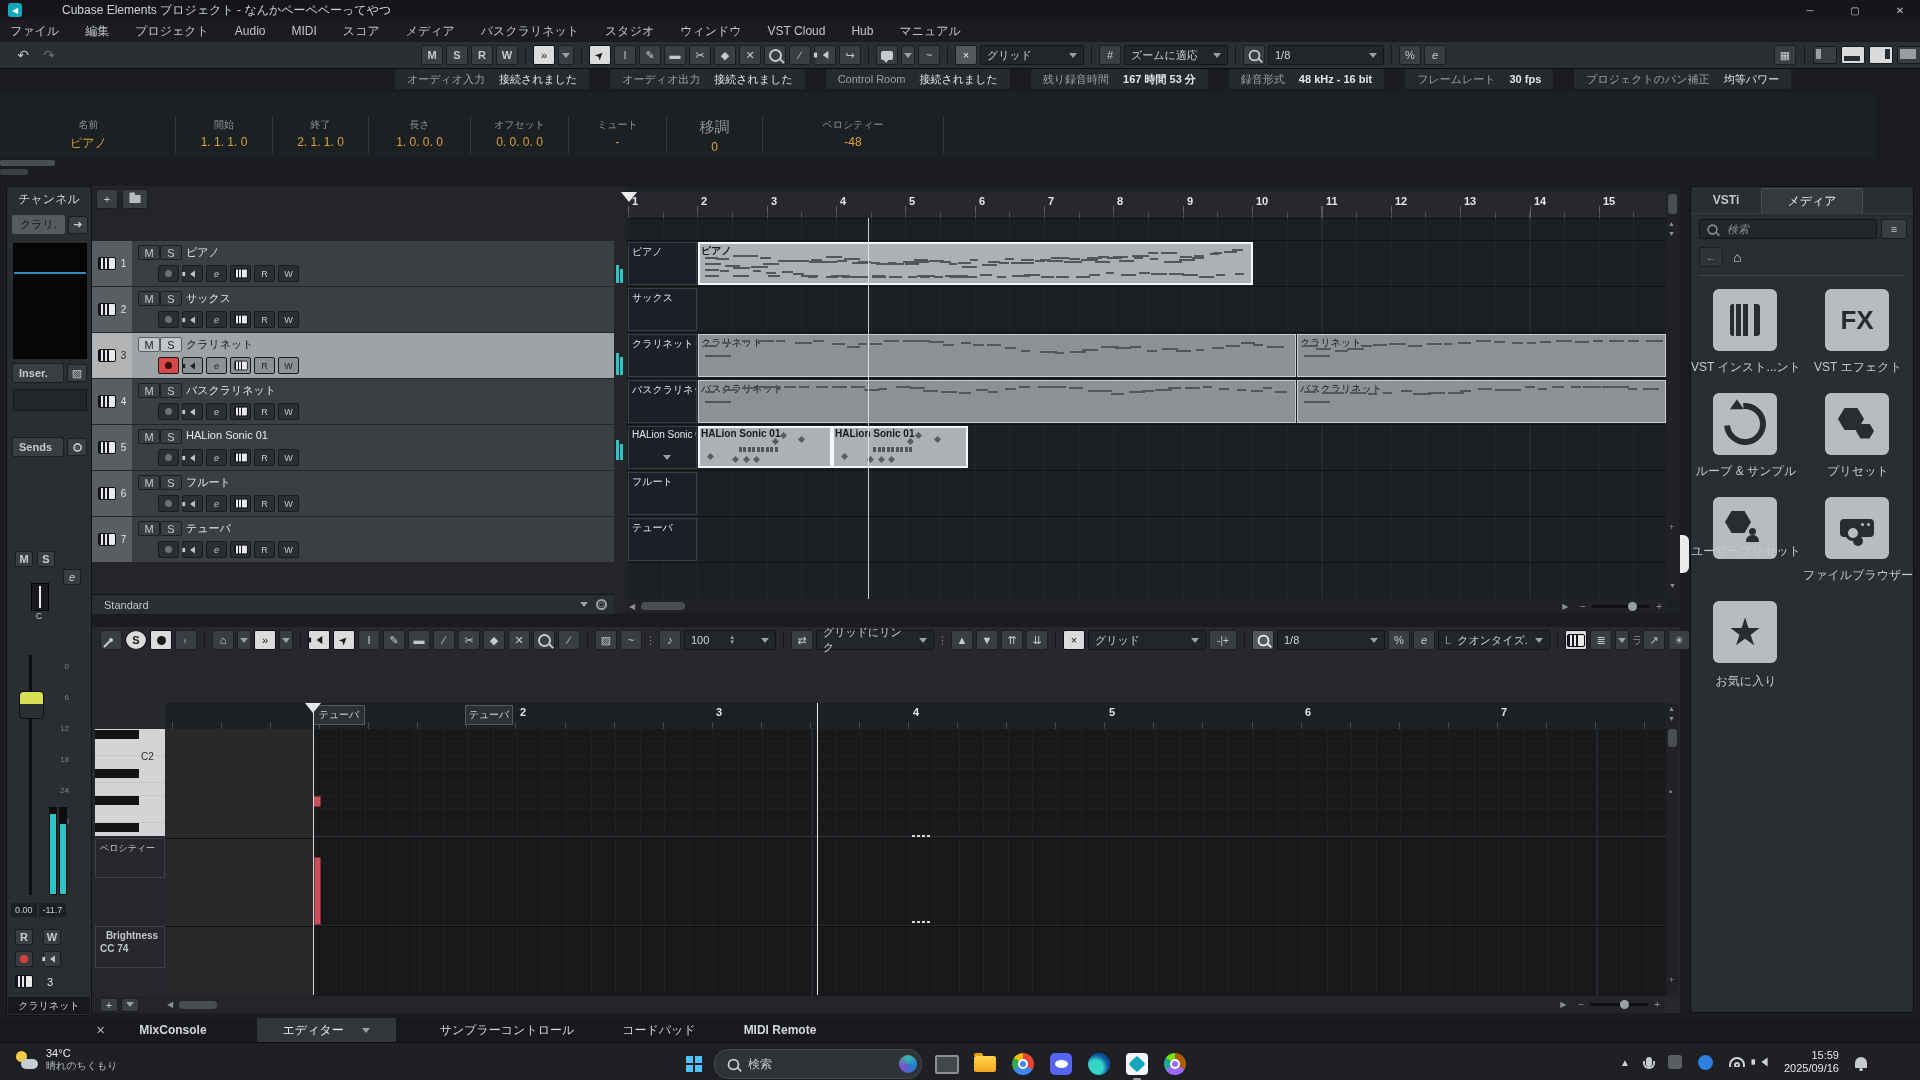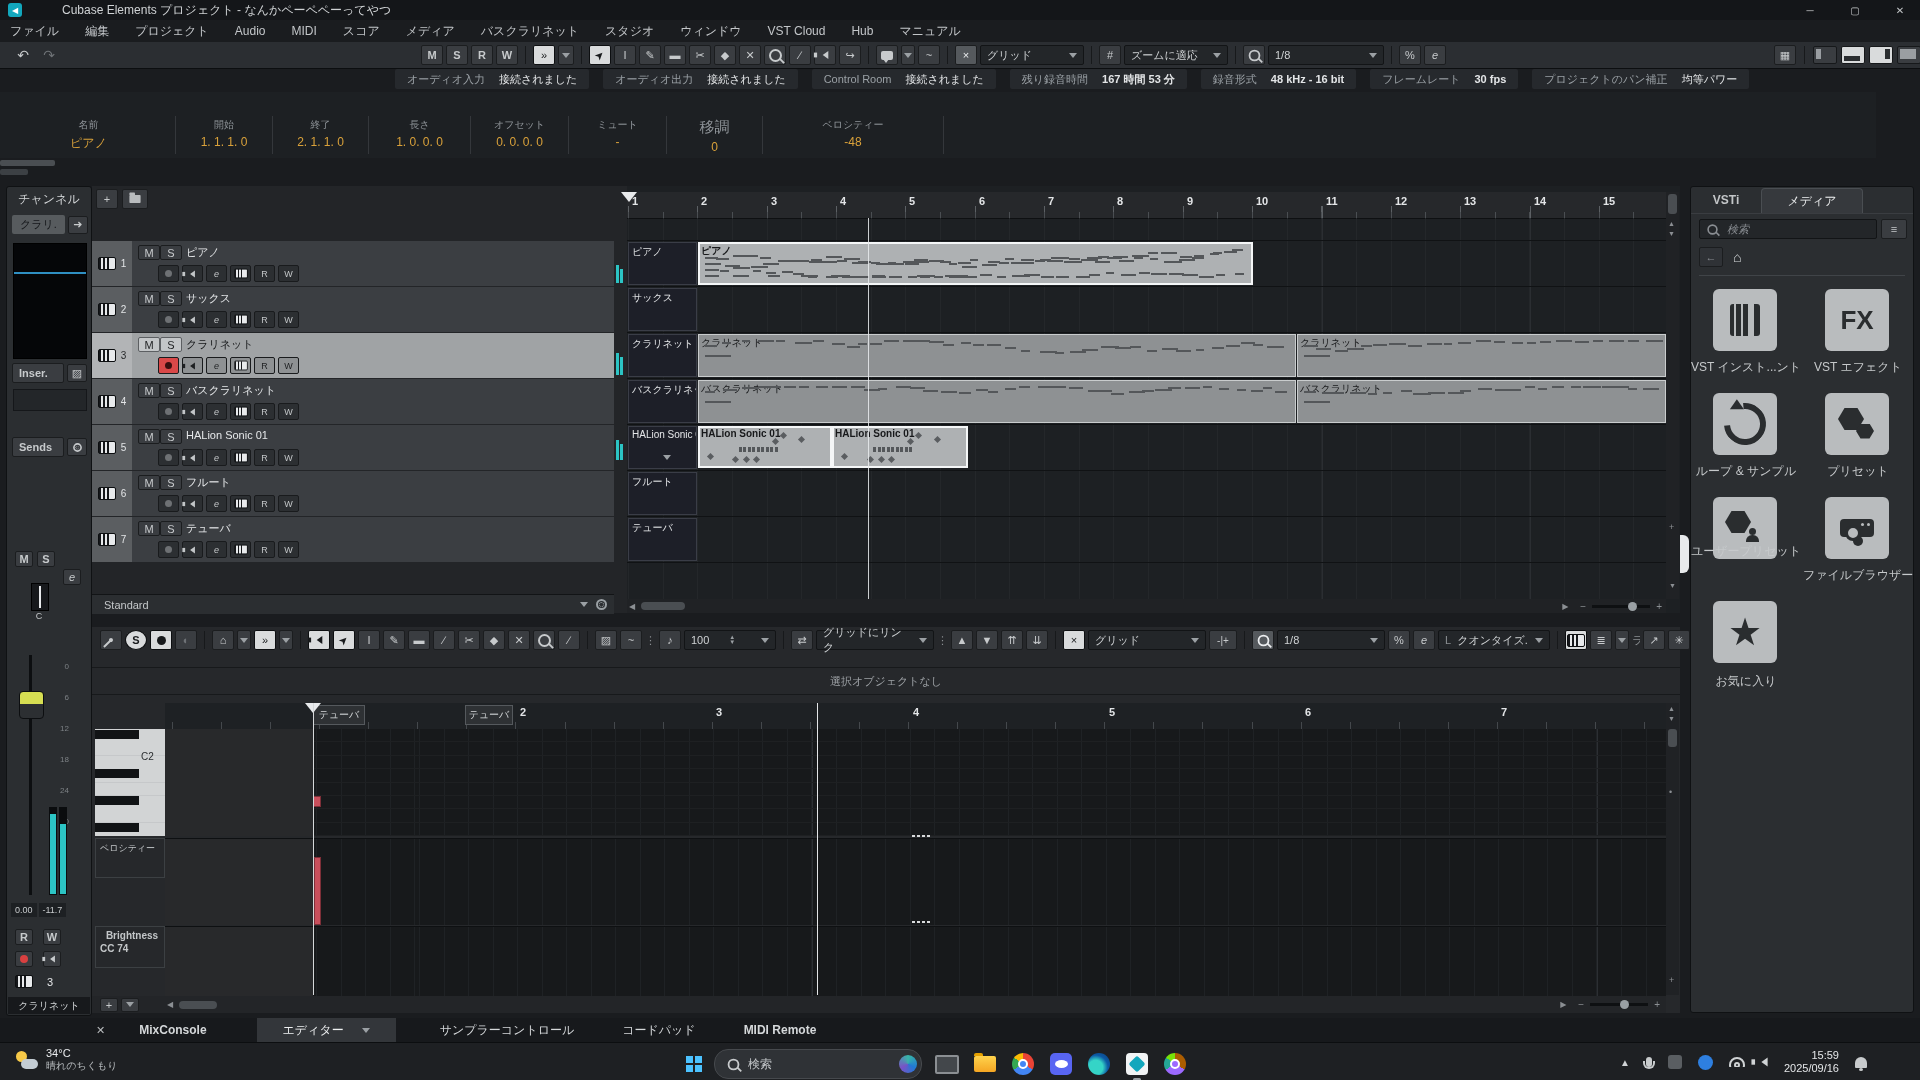--- a/index.html
+++ b/index.html
@@ -252,21 +252,21 @@
         </span>
       <span class="lay on">
           <i style="right:2px;top:2px;width:5px;height:10px;"></i>
         </span>
       <span class="lay">
           <i style="left:2px;top:2px;width:16px;height:10px;"></i>
         </span>
     </div>
   </div>
 
-  <div class="abs flex" style="left:395px;top:69px;height:20px;gap:14px;">
+  <div class="abs flex" style="left:395px;top:69px;height:20px;gap:21px;">
     <span class="flex" style="background:#26292d;height:20px;padding:0 12px;border-radius:2px;gap:14px;">
         <span style="color:#9aa0a5;font-size:11px;">オーディオ入力</span>
         <span style="color:#e3e5e7;font-size:11px;">接続されました</span>
       </span>
     <span class="flex" style="background:#26292d;height:20px;padding:0 12px;border-radius:2px;gap:14px;">
         <span style="color:#9aa0a5;font-size:11px;">オーディオ出力</span>
         <span style="color:#e3e5e7;font-size:11px;">接続されました</span>
       </span>
     <span class="flex" style="background:#26292d;height:20px;padding:0 12px;border-radius:2px;gap:14px;">
         <span style="color:#9aa0a5;font-size:11px;">Control Room</span>
@@ -1198,23 +1198,20 @@
         </span>
       <span style="color:#8b8f93;font-size:11px;width:8px;overflow:hidden;">ラ</span>
       <span class="tb">
           <span>↗</span>
         </span>
       <span class="tb">
           <span>✳</span>
         </span>
     </div>
 
-    <div class="abs" style="left:0;top:40px;width:1588px;height:26px;border-top:1px solid #17191b;border-bottom:1px solid #17191b;">
-      <div style="text-align:center;font-size:11px;color:#9da1a5;padding-top:6px;">選択オブジェクトなし</div>
-    </div>
 
     <div class="abs" style="left:73px;top:76px;width:1501px;height:26px;background:#1e2124;border-bottom:1px solid #0e1012;
       background-image:repeating-linear-gradient(90deg,#44484c 0 1px,transparent 1px 49.07px);background-size:100% 7px;background-position:7px bottom;background-repeat:repeat-x;" id="editor-ruler">
       <span class="abs" style="left:148px;top:2px;width:52px;height:20px;background:#2e3134;border:1px solid #55595d;box-sizing:border-box;color:#d5d8da;font-size:10px;text-align:center;line-height:18px;">テューバ</span>
       <span class="abs" style="left:300px;top:2px;width:48px;height:20px;background:#2e3134;border:1px solid #55595d;box-sizing:border-box;color:#d5d8da;font-size:10px;text-align:center;line-height:18px;">テューバ</span>
     <span class="abs" style="left: 355px; top: 3px; font-size: 11px; font-weight: bold; color: rgb(227, 229, 231);">2</span>
         <span class="abs" style="left: 551px; top: 3px; font-size: 11px; font-weight: bold; color: rgb(227, 229, 231);">3</span>
         <span class="abs" style="left: 748px; top: 3px; font-size: 11px; font-weight: bold; color: rgb(227, 229, 231);">4</span>
         <span class="abs" style="left: 944px; top: 3px; font-size: 11px; font-weight: bold; color: rgb(227, 229, 231);">5</span>
         <span class="abs" style="left: 1140px; top: 3px; font-size: 11px; font-weight: bold; color: rgb(227, 229, 231);">6</span>

